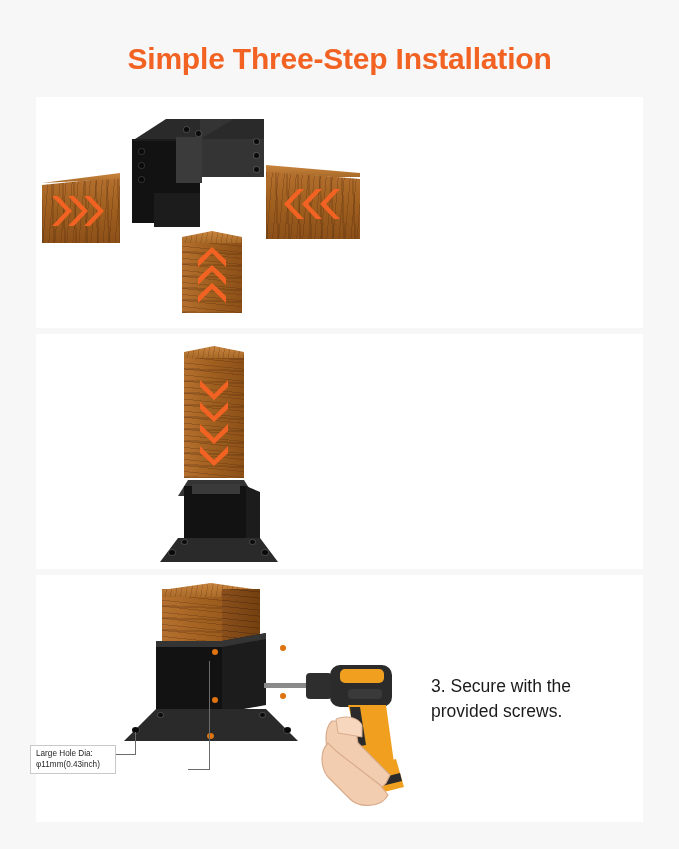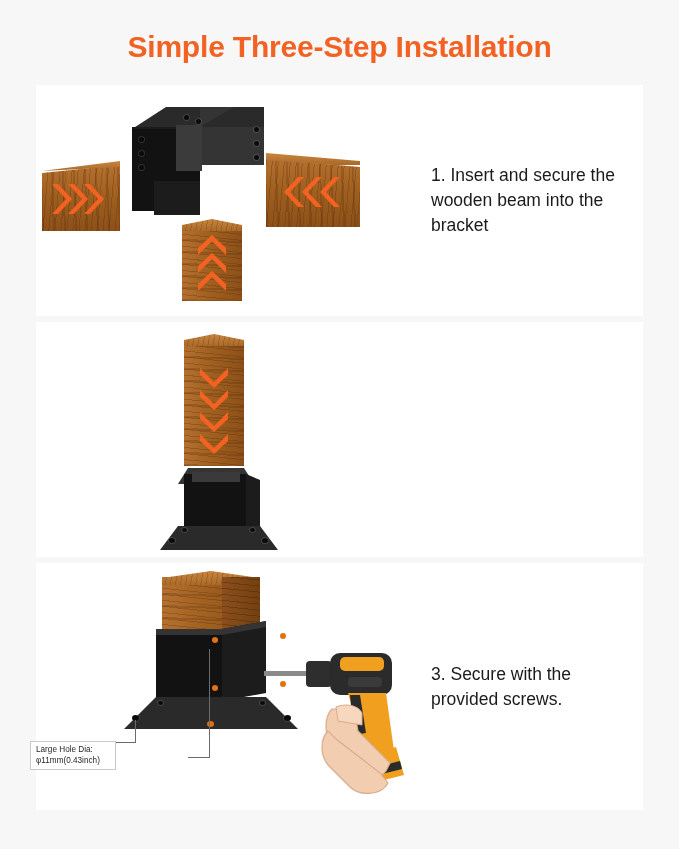--- a/index.html
+++ b/index.html
@@ -22,21 +22,21 @@
   
   .header {
     padding-top: 26px;
     text-align: center;
   }
   .title {
     font-size: 30px;
     font-weight: bold;
     color: #f26222;
     letter-spacing: -0.2px;
-    margin: 4px;
+    margin: 16px;
     line-height: 1.1;
   }
   .subtitle {
     font-size: 14.5px;
     color: #3a3a3a;
     margin: 12px 0 0 0;
     font-weight: 400;
   }
   
   .steps {
@@ -217,21 +217,20 @@
         <div class="abs wood-v" style="left:146px; top:140px; width:60px; height:76px;"></div>
         <div class="abs wood-top" style="left:146px; top:134px; width:60px; height:12px; clip-path: polygon(0 6px, 30px 0, 60px 6px, 60px 12px, 0 12px);"></div>
         <svg class="abs" style="left:158px; top:150px;" width="36" height="62" viewBox="0 0 36 62">
           <g fill="#f26222">
             <polygon points="4,20 18,6 32,20 32,13 18,0 4,13"></polygon>
             <polygon points="4,38 18,24 32,38 32,31 18,18 4,31"></polygon>
             <polygon points="4,56 18,42 32,56 32,49 18,36 4,49"></polygon>
           </g>
         </svg>
       </div>
-      <div class="caption">1. Insert and secure the wooden beam into the bracket</div>
     </div>
 
     <div class="card card-2">
       <div class="art">
 
         <div class="abs wood-v" style="left:148px; top:18px; width:60px; height:126px;"></div>
         <div class="abs wood-top" style="left:148px; top:12px; width:60px; height:12px; clip-path: polygon(0 6px, 30px 0, 60px 6px, 60px 12px, 0 12px);"></div>
         <svg class="abs" style="left:160px; top:46px;" width="36" height="92" viewBox="0 0 36 92">
           <g fill="#f26222">
             <polygon points="4,0 18,14 32,0 32,7 18,20 4,7"></polygon>
@@ -293,21 +292,21 @@
           <path d="M102 108 L134 100 L142 128 L110 136 Z" fill="#f0a01e"></path>
           <path d="M106 122 L138 114 L140 122 L108 130 Z" fill="#2b2b2b"></path>
 
           <path d="M70 62 C62 70 62 88 70 98 L96 124 C104 132 118 132 124 124 L128 116 L96 84 L92 62 Z" fill="#f3cdb0" stroke="#d9ac8d" stroke-width="1.2"></path>
           <path d="M74 60 C84 56 96 58 100 66 L100 78 L76 74 Z" fill="#f7d7bd" stroke="#d9ac8d" stroke-width="1"></path>
           <path d="M66 84 C58 92 58 108 66 118 L88 140 C98 150 120 148 126 136 L118 126 L74 92 Z" fill="#f3cdb0" stroke="#d9ac8d" stroke-width="1.2"></path>
         </svg>
 
         <div class="leader" style="left:99px; top:157px; width:1px; height:22px;"></div>
         <div class="leader" style="left:64px; top:179px; width:36px; height:1px;"></div>
-        <div class="note" style="left:-6px; top:178px; width:74px;">Large Hole Dia:
+        <div class="note" style="left:-6px; top:170px; width:74px;">Large Hole Dia:
 φ11mm(0.43inch)</div>
 
         <div class="leader" style="left:173px; top:86px; width:1px; height:108px;"></div>
         <div class="leader" style="left:152px; top:194px; width:22px; height:1px;"></div>
       </div>
       <div class="caption">3. Secure with the provided screws.</div>
     </div>
 
   </div>
 </div>

